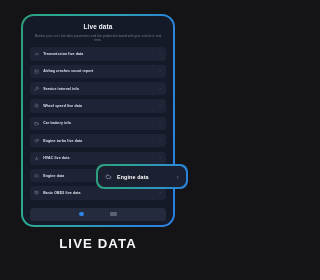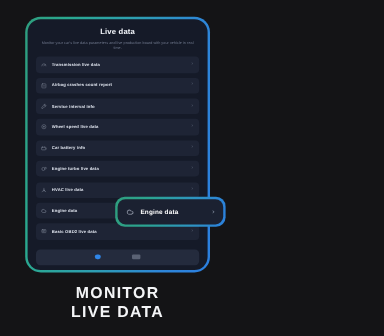--- a/index.html
+++ b/index.html
@@ -317,15 +317,14 @@
       <svg viewBox="0 0 24 24" fill="none" stroke="#c4ccdb" stroke-width="2" stroke-linecap="round">
         <path d="M4 14V9h3V7h5v2h3l3 3h2v5h-3v2H7l-3-3z"></path>
       </svg>
     </span>
     <span id="callout-label">Engine data</span>
     <span id="callout-chevron">›</span>
   </div>
 </div>
 
 <div id="caption">
-  <span class="cap-line">MONITOR</span>
   <span class="cap-line">LIVE DATA</span>
 </div>
 
 </body></html>

